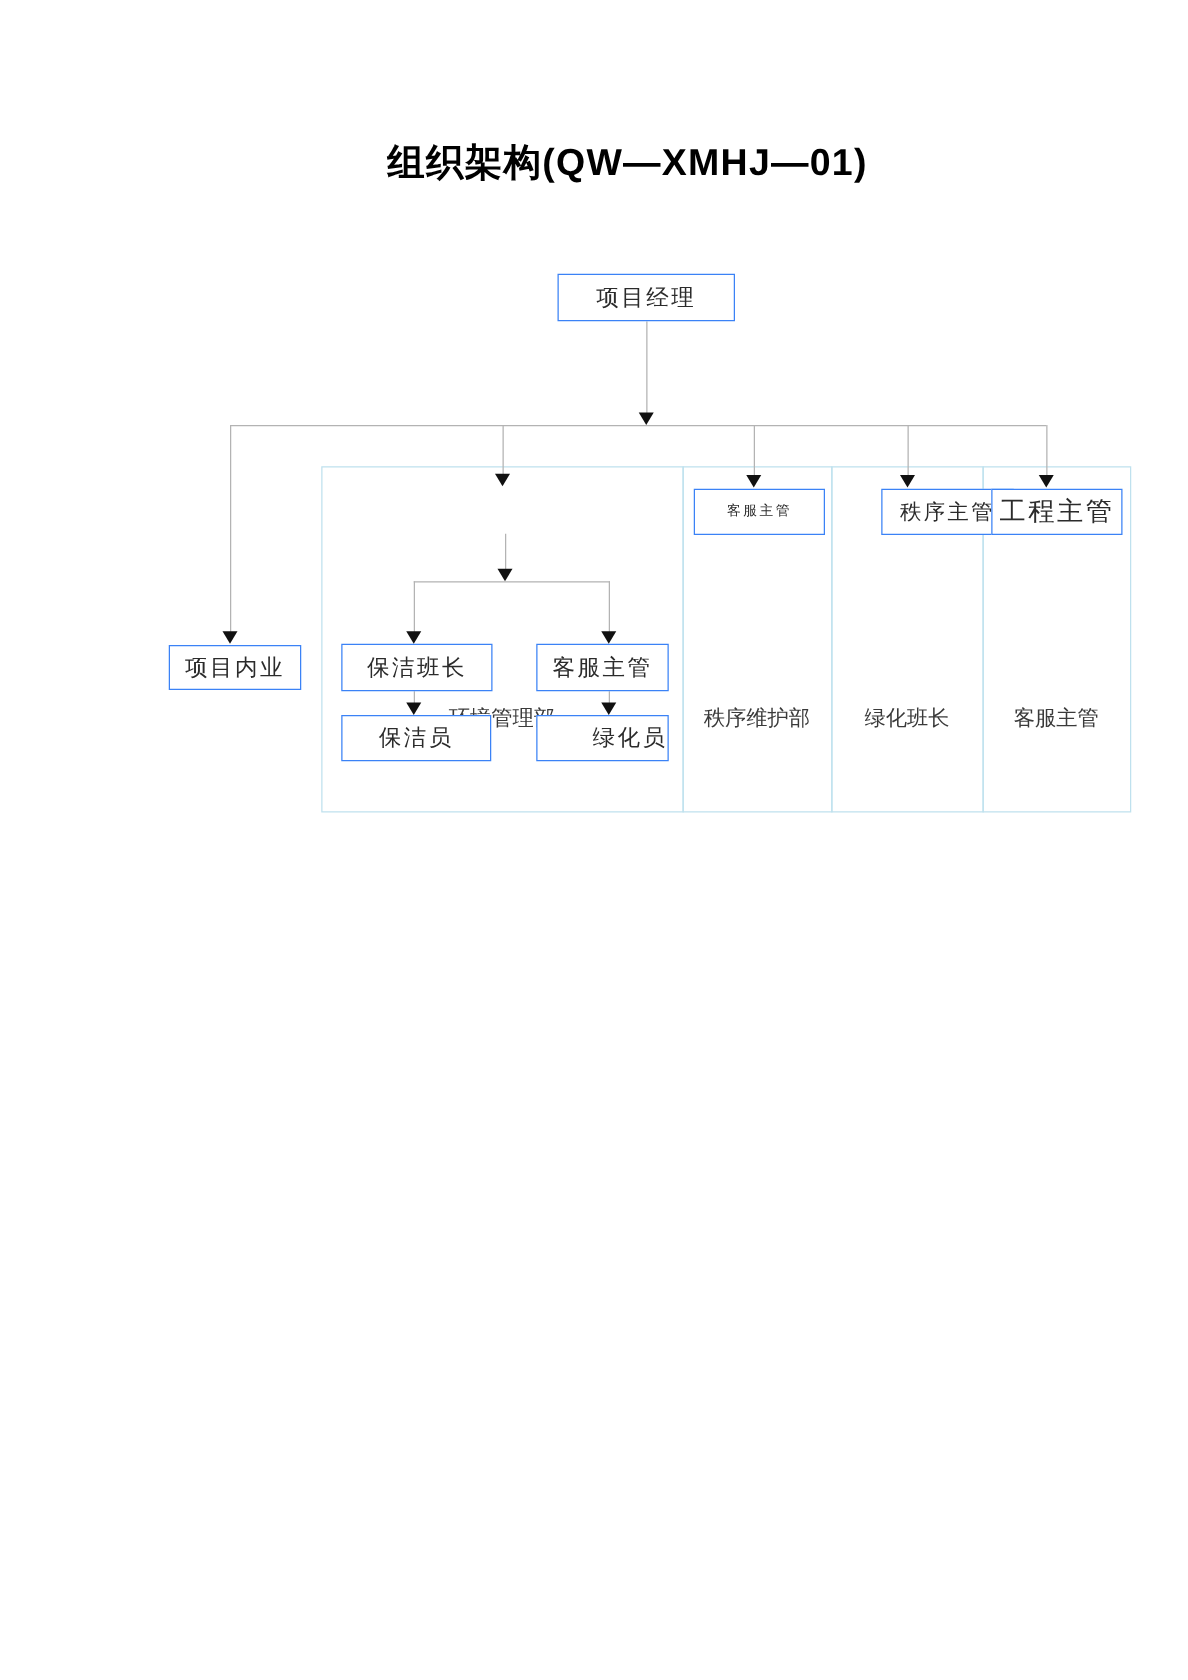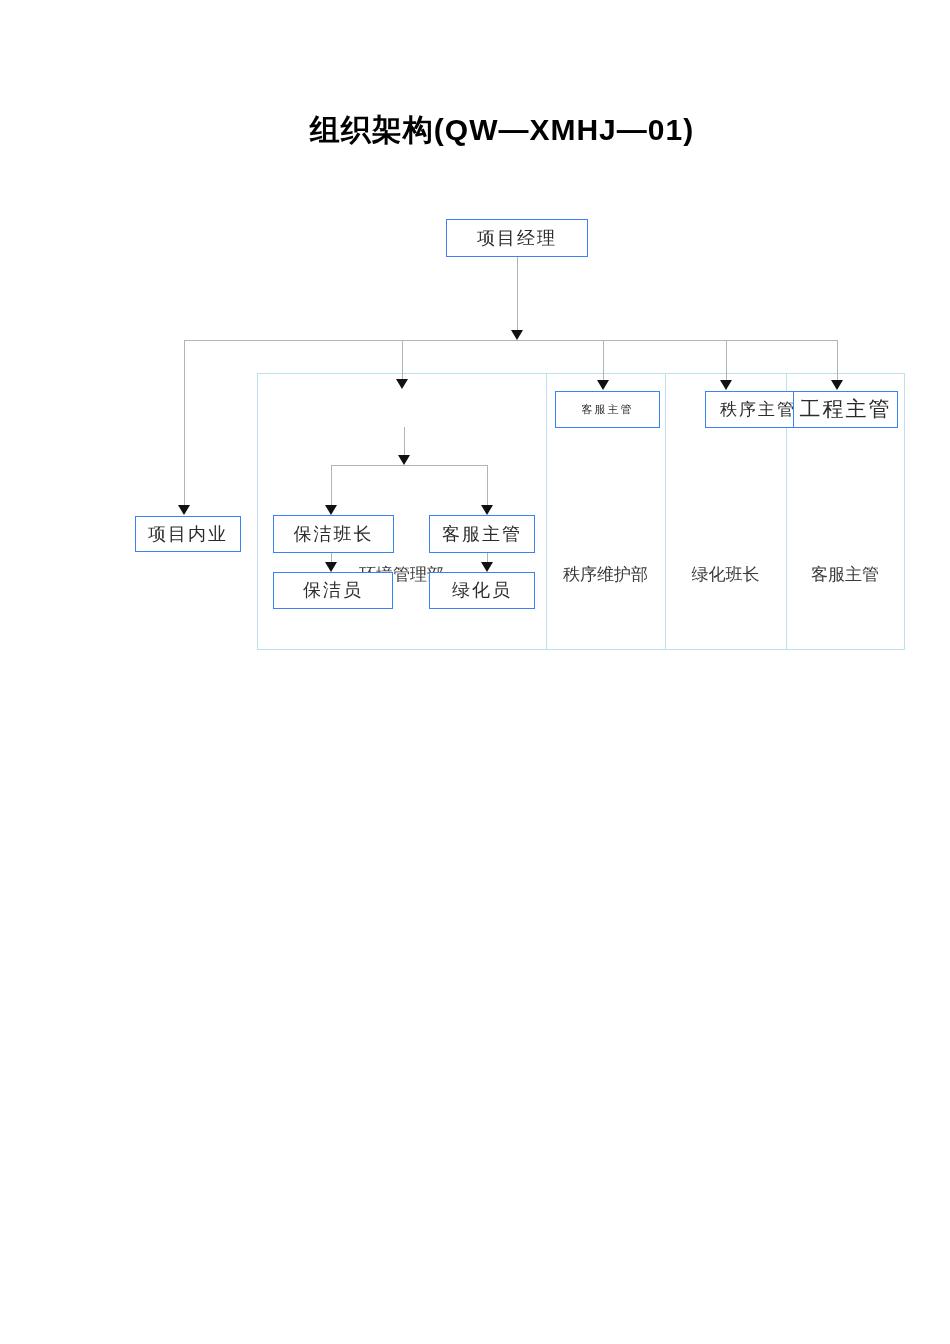--- a/index.html
+++ b/index.html
@@ -63,21 +63,21 @@
   }
   .n-pm   {left:446px;top:219px;width:140px;height:36px;line-height:36px;}
   .n-po   {left:135px;top:516px;width:104px;height:34px;line-height:34px;}
   .n-env  {left:337px;top:390px;width:134px;height:36px;line-height:36px;}
   .n-cs   {left:555px;top:391px;width:103px;height:35px;line-height:35px;font-size:11px;}
   .n-order{left:673px;top:391px;width:104px;height:35px;line-height:35px;font-size:17px;margin-left:32px;}
   .n-eng  {left:793px;top:391px;width:103px;height:35px;line-height:35px;font-size:21px;}
   .n-cl   {left:273px;top:515px;width:119px;height:36px;line-height:36px;}
   .n-gl   {left:429px;top:515px;width:104px;height:36px;line-height:36px;}
   .n-c    {left:273px;top:572px;width:118px;height:35px;line-height:35px;}
-  .n-g    {left:429px;top:572px;width:104px;height:35px;line-height:35px;}
+  .n-g    {left:429px;top:572px;width:104px;height:35px;line-height:35px;text-align:right;}
 
   
   .line{position:absolute;background:#b3b3b3;z-index:1;}
   .v{width:1px;}
   .h{height:1px;}
   .l1 {left:517px;top:257px;height:78px;}
   .l2 {left:184px;top:340px;width:653px;}
   .l3 {left:184px;top:340px;height:168px;}
   .l4 {left:402px;top:340px;height:42px;}
   .l5 {left:603px;top:340px;height:43px;}

